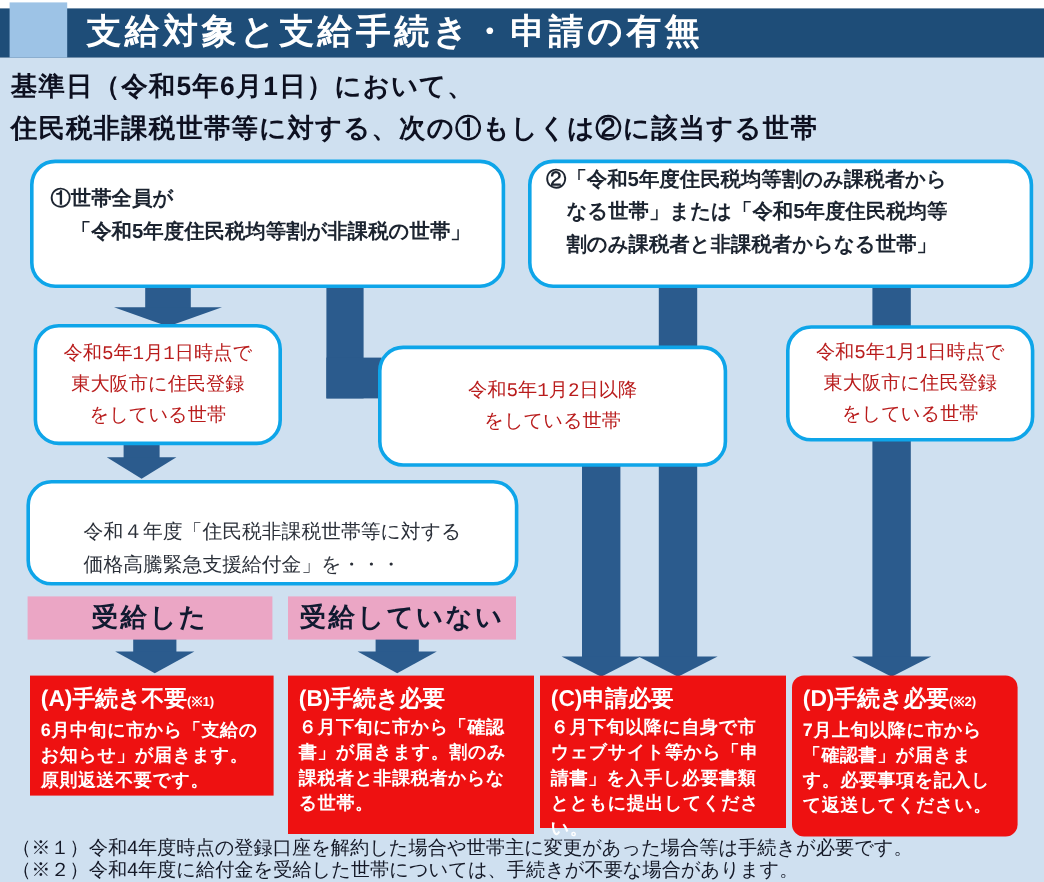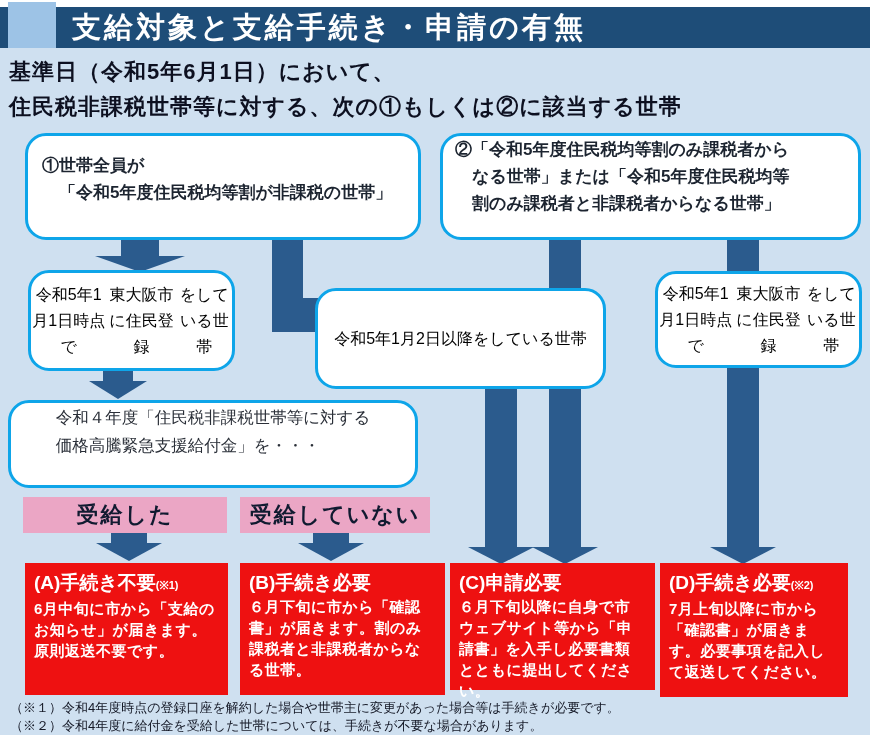--- a/index.html
+++ b/index.html
@@ -12,42 +12,42 @@
          font-weight:bold;font-size:29px;letter-spacing:3px;white-space:nowrap;}
   .intro{position:absolute;left:9px;top:54px;color:#0d1020;font-weight:bold;
          font-size:22px;line-height:35px;letter-spacing:1px;white-space:nowrap;}
   .wbox{position:absolute;background:#ffffff;border:3px solid #0ea5e9;border-radius:21px;
         box-sizing:border-box;z-index:2;color:#1c2430;}
   #cond1{left:25px;top:133px;width:396px;height:107px;padding:16px 14px;
          font-size:17px;font-weight:bold;line-height:27px;}
   #cond2{left:440px;top:133px;width:421px;height:107px;padding:0 12px;
          font-size:17px;font-weight:bold;line-height:27px;}
   .indent{padding-left:17px;}
-  .midbox{display:flex;justify-content:center;align-items:center;
-          font-size:16px;line-height:26px;color:#000000;text-align:center;}
+  .midbox{display:flex;flex-direction:column;justify-content:center;align-items:center;
+          font-size:16px;line-height:26px;color:#b91c1c;text-align:center;font-family:Liberation Mono, monospace;}
   #midL{left:28px;top:270px;width:207px;height:101px;}
   #midC{left:315px;top:288px;width:291px;height:101px;}
   #midR{left:655px;top:271px;width:207px;height:97px;}
-  #prior{left:8px;top:400px;width:410px;height:88px;display:flex;align-items:flex-start;justify-content:center;}
+  #prior{left:22px;top:400px;width:410px;height:88px;display:flex;align-items:flex-end;justify-content:center;}
   #prior .inner{font-size:16.5px;line-height:28px;color:#2a2f38;text-align:left;}
   .pink{position:absolute;background:#eba6c5;color:#101a30;font-weight:bold;font-size:22px;
         display:flex;align-items:center;justify-content:center;z-index:2;letter-spacing:2px;}
   #pinkA{left:23px;top:497px;width:204px;height:36px;}
   #pinkB{left:240px;top:497px;width:190px;height:36px;}
   .red{position:absolute;background:#ee1111;color:#ffffff;z-index:2;box-sizing:border-box;
        padding:7px 9px 4px 9px;}
-  #redA{left:25px;top:563px;width:203px;height:132px;}
+  #redA{left:25px;top:563px;width:203px;height:100px;}
   #redB{left:240px;top:563px;width:205px;height:132px;}
   #redC{left:450px;top:563px;width:205px;height:127px;}
-  #redD{left:660px;top:563px;width:188px;height:134px;}
+  #redD{left:660px;top:563px;width:188px;height:134px;border-radius:10px;}
   .rtitle{font-size:19px;font-weight:bold;line-height:26px;white-space:nowrap;}
   .tcenter{text-align:left;}
   .rnote{font-size:11px;font-weight:bold;}
   .rbody{font-size:15px;line-height:21px;font-weight:bold;letter-spacing:0.5px;}
-  .footnotes{position:absolute;left:10px;top:699px;font-size:13px;line-height:17.5px;
+  .footnotes{position:absolute;left:10px;top:699px;font-size:16px;line-height:17.5px;
              color:#141826;z-index:2;white-space:nowrap;}
   .stem{position:absolute;background:#2b5b8d;z-index:1;}
   .ahead{position:absolute;width:0;height:0;z-index:1;}
 </style>
 </head>
 <body>
 
 <div class="stage">
   <div class="bluebg"></div>
 

